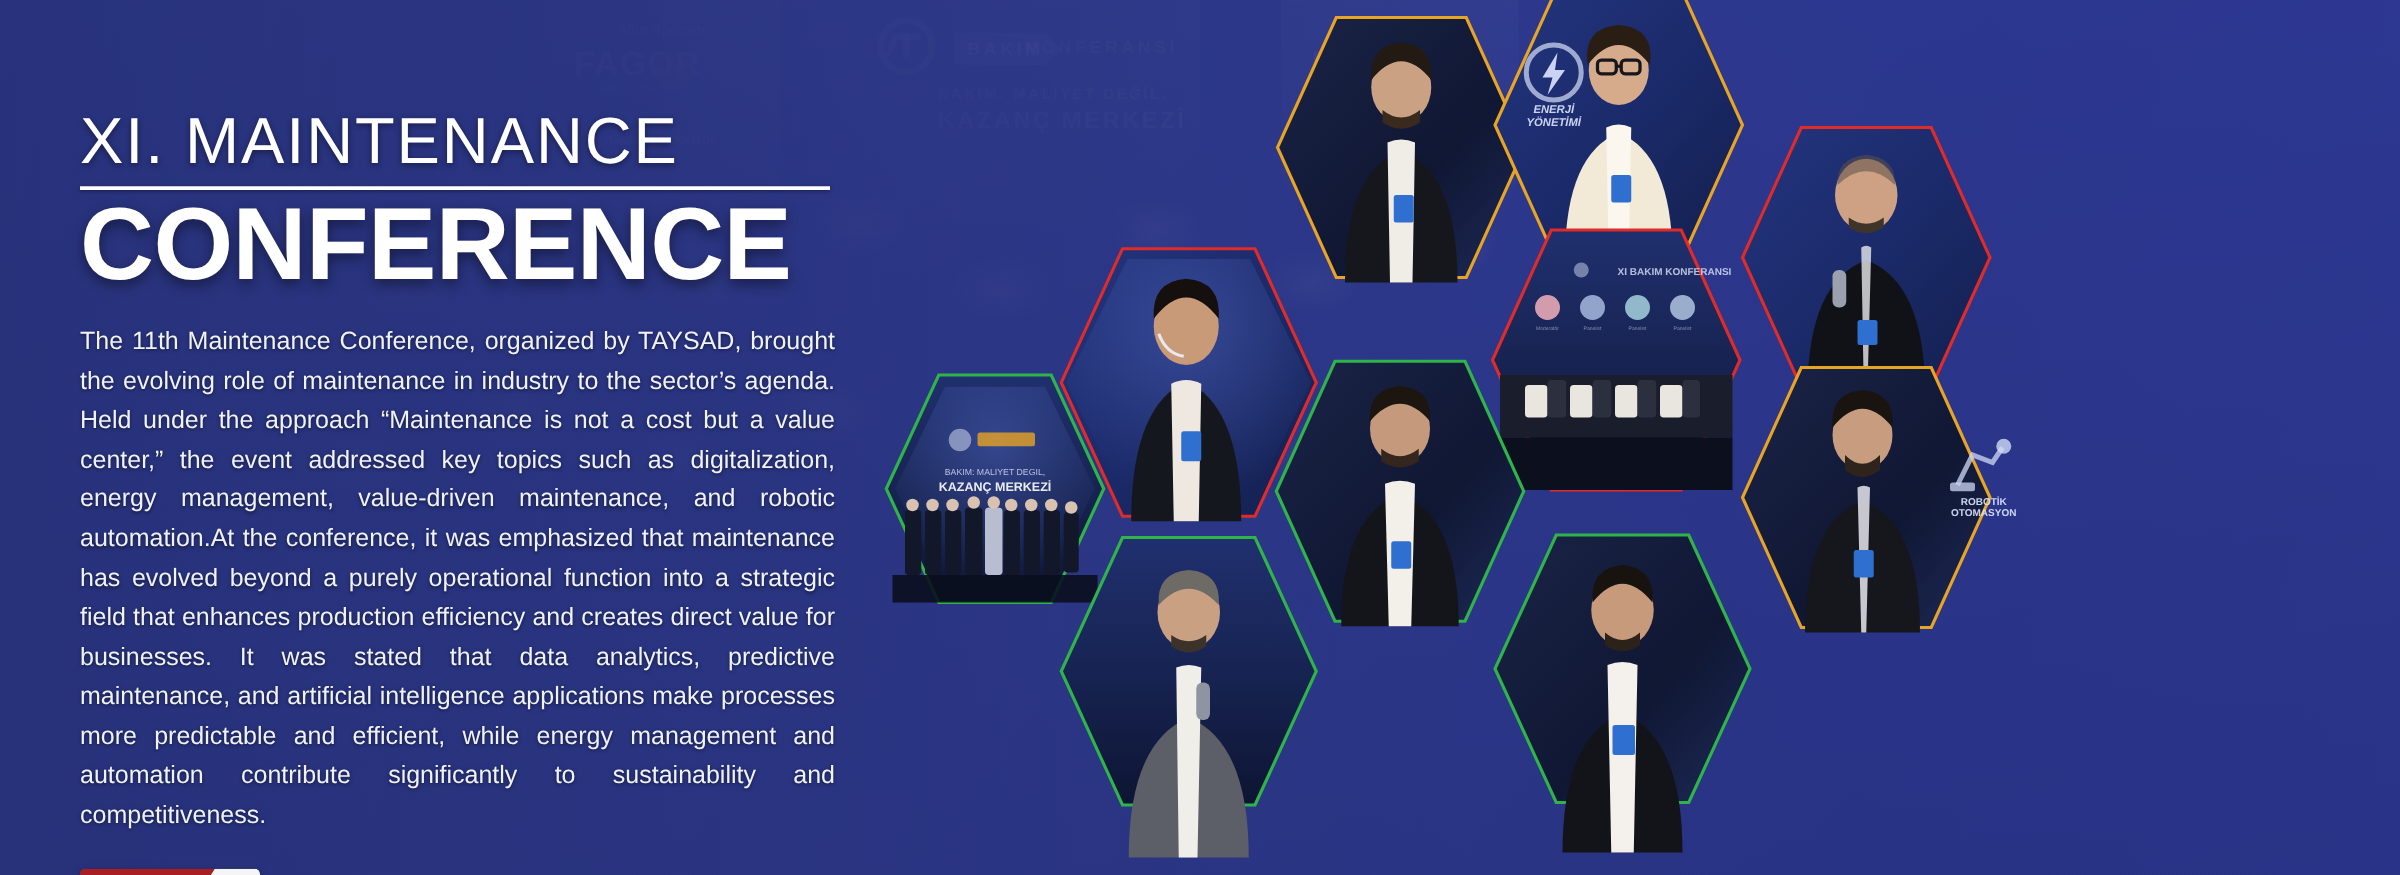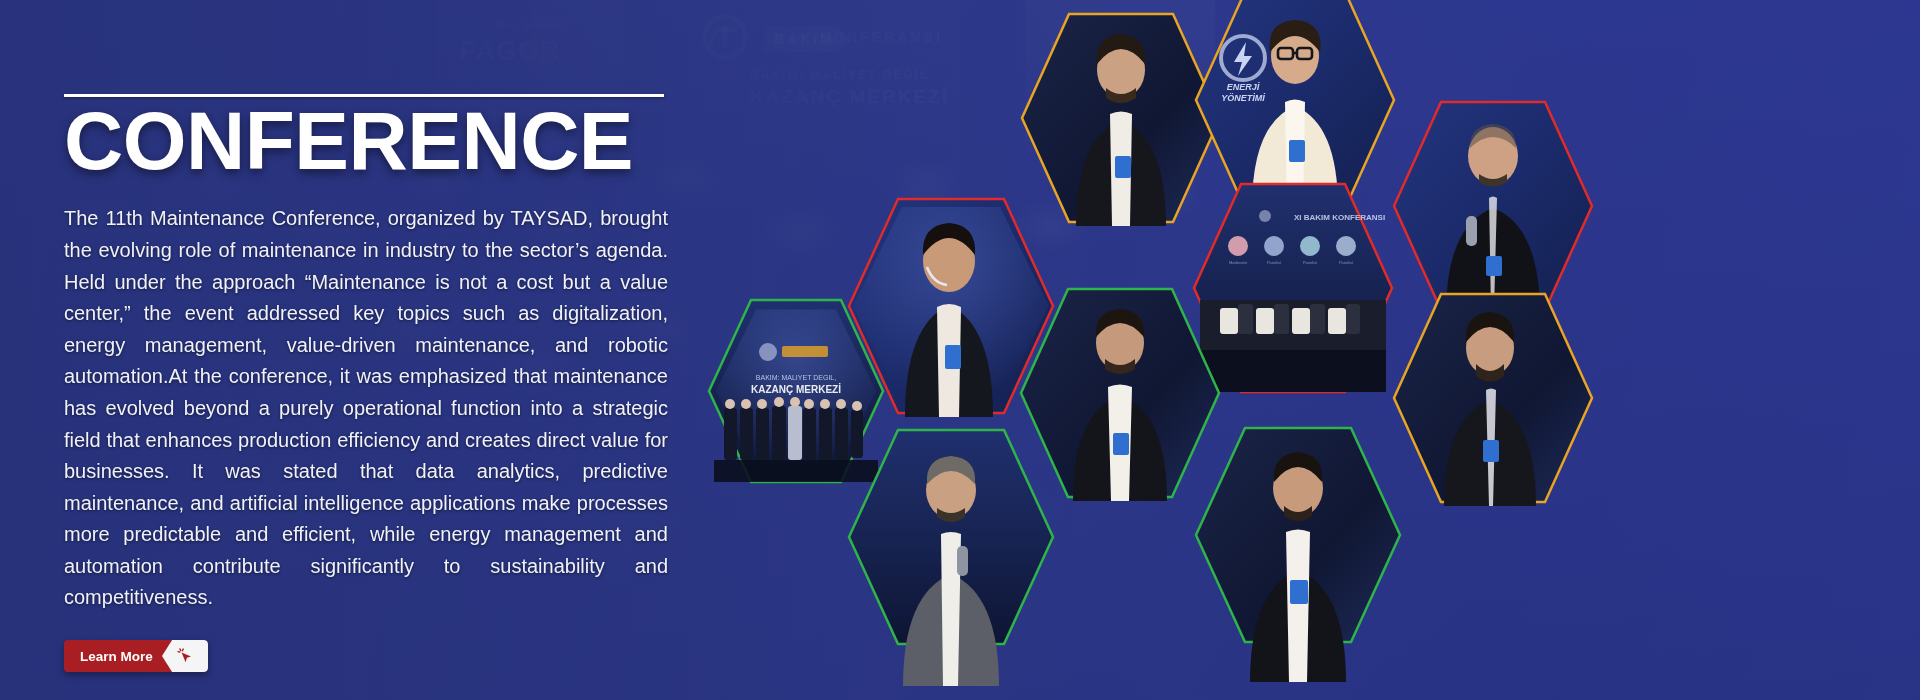--- a/index.html
+++ b/index.html
@@ -454,20 +454,29 @@
         <polygon points="51 4, 155 4, 202 108, 155 212, 51 212, 4 108" fill="url(#pg-dark)" stroke="#e8a423" stroke-width="2.5"></polygon>
         <ellipse cx="100" cy="58" rx="24" ry="28" fill="#c89c7e"></ellipse>
         <path d="M76 52 q24 -30 48 0 q2 -28 -24 -30 q-26 2 -24 30z" fill="#1a1410"></path>
         <path d="M86 74 q14 14 28 0 l0 12 q-14 11 -28 0z" fill="#2e241c"></path>
         <path d="M54 216 q0 -88 46 -106 q46 18 46 106z" fill="#16171d"></path>
         <path d="M96 100 q5 -3 10 0 l-3 116 h-4z" fill="#e6e6ee" opacity=".85"></path>
         <rect x="93" y="150" width="16" height="22" rx="2" fill="#2e6fd0"></rect>
       </svg>
     </div>
 
+    <div class="hex" style="left:1548px; top:342px;">
+      <svg width="78" height="72" viewBox="0 0 78 72">
+        <path d="M18 46 L30 22 L46 28 L54 16" stroke="#cfd9f5" stroke-width="4" fill="none" opacity=".75"></path>
+        <circle cx="55" cy="15" r="6" fill="#cfd9f5" opacity=".8"></circle>
+        <rect x="12" y="44" width="20" height="7" rx="2" fill="#cfd9f5" opacity=".75"></rect>
+        <text x="39" y="62" font-family="Liberation Sans, sans-serif" font-size="8" font-weight="700" fill="#dce5ff" text-anchor="middle" opacity=".9">ROBOTİK</text>
+        <text x="39" y="71" font-family="Liberation Sans, sans-serif" font-size="8" font-weight="700" fill="#dce5ff" text-anchor="middle" opacity=".9">OTOMASYON</text>
+      </svg>
+    </div>
 
     <div class="hex" style="left:845px; top:386px;">
       <svg width="212" height="300" viewBox="0 0 212 300">
         <polygon points="53 4, 159 4, 208 111, 159 218, 53 218, 4 111" fill="url(#pg-stage)" stroke="#2fb44a" stroke-width="2.5" transform="translate(0,40)"></polygon>
         <ellipse cx="106" cy="104" rx="25" ry="29" fill="#caa083"></ellipse>
         <path d="M82 98 q24 -26 48 0 q2 -26 -24 -28 q-26 2 -24 28z" fill="#6e6a66"></path>
         <path d="M92 122 q14 10 28 0 l0 9 q-14 10 -28 0z" fill="#3b322a"></path>
         <path d="M58 300 q0 -92 48 -112 q48 20 48 112z" fill="#5c5f68"></path>
         <path d="M96 148 q10 -4 20 0 l-3 152 h-15z" fill="#f0eee9"></path>
         <rect x="112" y="160" width="11" height="30" rx="5" fill="#8e94a2"></rect>
@@ -482,20 +491,21 @@
         <path d="M92 124 q14 12 28 0 l0 10 q-14 10 -28 0z" fill="#2c221a"></path>
         <path d="M58 300 q0 -92 48 -112 q48 20 48 112z" fill="#131419"></path>
         <path d="M94 150 q12 -5 24 0 l-3 150 h-18z" fill="#f4f1ec"></path>
         <rect x="98" y="198" width="18" height="24" rx="2" fill="#2e6fd0"></rect>
       </svg>
     </div>
 
   </div>
 
   <div class="content">
+    <div class="eyebrow">XI. MAINTENANCE</div>
     <div class="eyebrow-rule"></div>
     <h1 class="headline">CONFERENCE</h1>
     <p class="body-copy">The 11th Maintenance Conference, organized by TAYSAD, brought the evolving role of maintenance in industry to the sector’s agenda. Held under the approach “Maintenance is not a cost but a value center,” the event addressed key topics such as digitalization, energy management, value-driven maintenance, and robotic automation.At the conference, it was emphasized that maintenance has evolved beyond a purely operational function into a strategic field that enhances production efficiency and creates direct value for businesses. It was stated that data analytics, predictive maintenance, and artificial intelligence applications make processes more predictable and efficient, while energy management and automation contribute significantly to sustainability and competitiveness.</p>
 
     <div class="cta">
       <span class="cta-label">Learn More</span>
       <span class="cta-arrow">
         <svg width="20" height="20" viewBox="0 0 20 20" aria-hidden="true">
           <path d="M5 3 L5.6 4.6 M3 5.6 L4.8 6.1 M8.2 3.1 L7.4 4.8" stroke="#a81e22" stroke-width="1.4" stroke-linecap="round"></path>
           <path d="M6.6 6.4 L16 10.4 L11.9 11.7 L10.6 16.2 Z" fill="#a81e22"></path>

